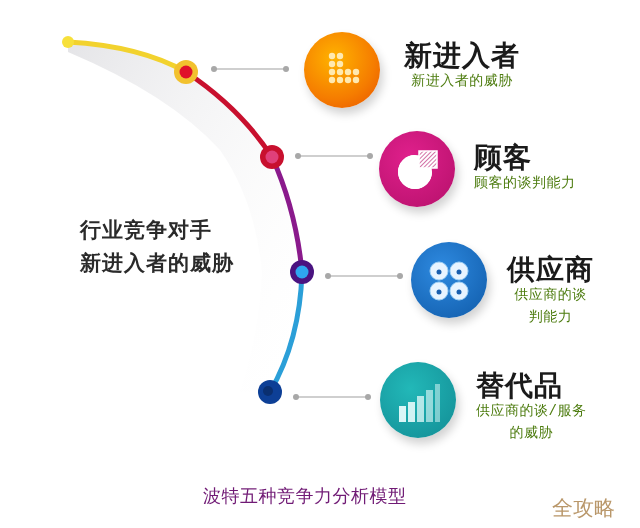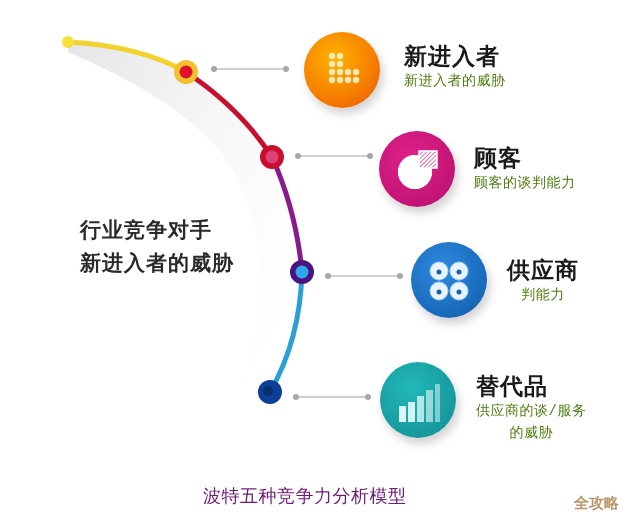--- a/index.html
+++ b/index.html
@@ -20,41 +20,41 @@
     .force-icon {
       position: absolute; width: 76px; height: 76px; border-radius: 50%;
       box-shadow: 3px 6px 10px rgba(0,0,0,0.18);
       display: flex; align-items: center; justify-content: center;
     }
     .force-icon svg { width: 76px; height: 76px; }
 
     .force-text { position: absolute; }
     .force-title {
       font-family: "DejaVu Sans", sans-serif; font-weight: bold;
-      font-size: 23px; line-height: 28px; color: #1a1a1a; letter-spacing: 1px;
+      font-size: 28px; line-height: 28px; color: #1a1a1a; letter-spacing: 1px;
     }
     .force-desc {
       font-family: Liberation Mono, monospace; font-size: 14px;
       line-height: 22px; color: #4d7c0f; letter-spacing: 0.5px; text-align: center;
     }
 
     #rivalry {
       position: absolute; left: 80px; top: 214px;
       font-family: "DejaVu Sans", sans-serif; font-weight: bold;
       font-size: 21px; line-height: 33px; color: #2a2a2a; letter-spacing: 1px;
     }
     #caption {
       position: absolute; left: 203px; top: 484px;
       font-family: "DejaVu Sans", sans-serif; font-size: 18px;
       color: #701a75; letter-spacing: 0.5px;
     }
     #watermark {
-      position: absolute; left: 574px; top: 494px;
-      font-family: "DejaVu Sans", sans-serif; font-weight: bold;
-      font-size: 15px; color: #b9976a; letter-spacing: 0px;
+      position: absolute; left: 552px; top: 494px;
+      font-family: "DejaVu Sans", sans-serif; font-weight: normal;
+      font-size: 21px; color: #b9976a; letter-spacing: 0px;
     }
   </style>
 </head>
 <body>
 
 <div id="stage">
 
   <svg id="arc-svg" viewBox="0 0 640 528">
     <defs>
       <linearGradient id="shadowGrad" x1="0" y1="0" x2="1" y2="1">
@@ -168,20 +168,21 @@
       <g fill="#1a5fae">
         <circle cx="28" cy="30" r="2.5"></circle>
           <circle cx="48" cy="30" r="2.5"></circle>
         <circle cx="28" cy="50" r="2.5"></circle>
           <circle cx="48" cy="50" r="2.5"></circle>
       </g>
     </svg>
   </div>
   <div class="force-text" style="left:507px; top:256px;">
     <div class="force-title">供应商</div>
+    <div class="force-desc">供应商的谈</div>
     <div class="force-desc">判能力</div>
   </div>
 
   <div class="force-icon" style="left:380px; top:362px; background: radial-gradient(circle at 40% 35%, #22b8b8, #128c94);">
     <svg viewBox="0 0 76 76">
       <g fill="#e6fbfb">
         <rect x="19" y="44" width="7" height="16" opacity="0.95"></rect>
         <rect x="28" y="40" width="7" height="20" opacity="0.9"></rect>
         <rect x="37" y="34" width="7" height="26" opacity="0.75"></rect>
         <rect x="46" y="28" width="7" height="32" opacity="0.6"></rect>

